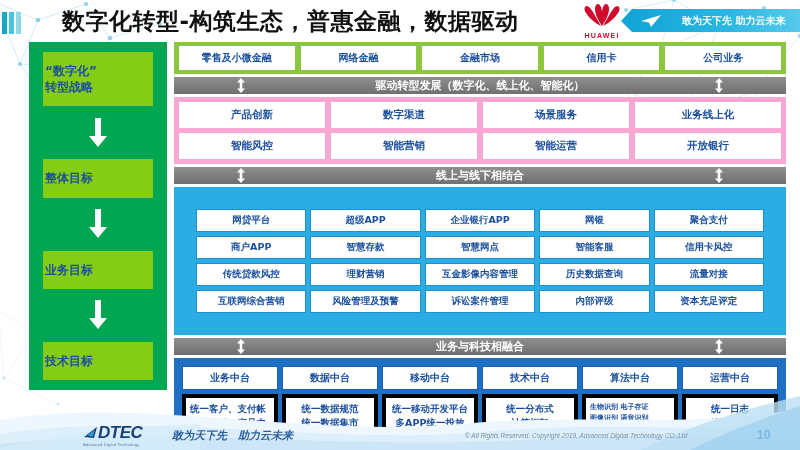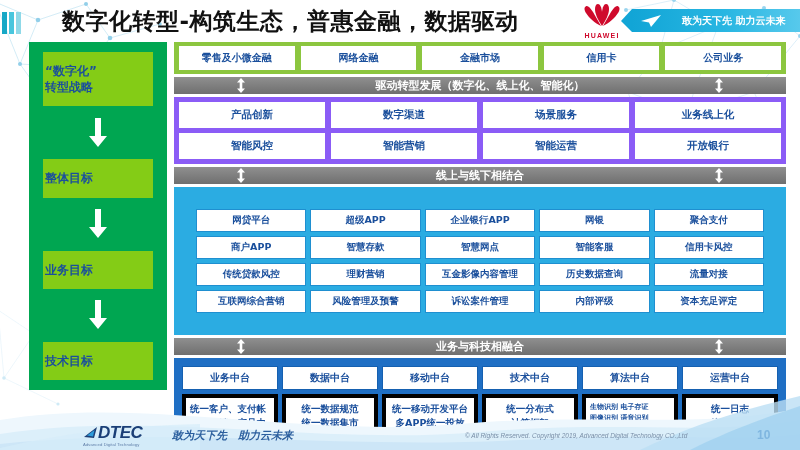--- a/index.html
+++ b/index.html
@@ -82,21 +82,21 @@
     background:linear-gradient(180deg,#8f8f8f,#6f6f6f);
     display:flex;align-items:center;justify-content:center;
     color:#fff;font-size:11px;font-weight:bold;
     font-family:"DejaVu Sans","Liberation Sans",sans-serif;
   }
   .graybar .ud{position:absolute;width:10px;height:15px;}
   .graybar .ud.l{left:62px;}
   .graybar .ud.r{right:62px;}
 
   
-  .orange{background:#8b5cf6;padding:5px;box-sizing:border-box;width:612px;}
+  .orange{background:#f9a8d4;padding:5px;box-sizing:border-box;width:612px;}
   .orange .r{display:flex;gap:6px;}
   .orange .r+.r{margin-top:5px;}
   .orange .cell{
     flex:1;background:#fff;text-align:center;font-size:10.5px;color:#1a4f9c;font-weight:bold;
     padding:6px 0;font-family:"DejaVu Sans","Liberation Sans",sans-serif;
   }
 
   
   .blue{background:#2bace2;padding:22px;box-sizing:border-box;width:612px;}
   .blue .r{display:flex;gap:4px;}

